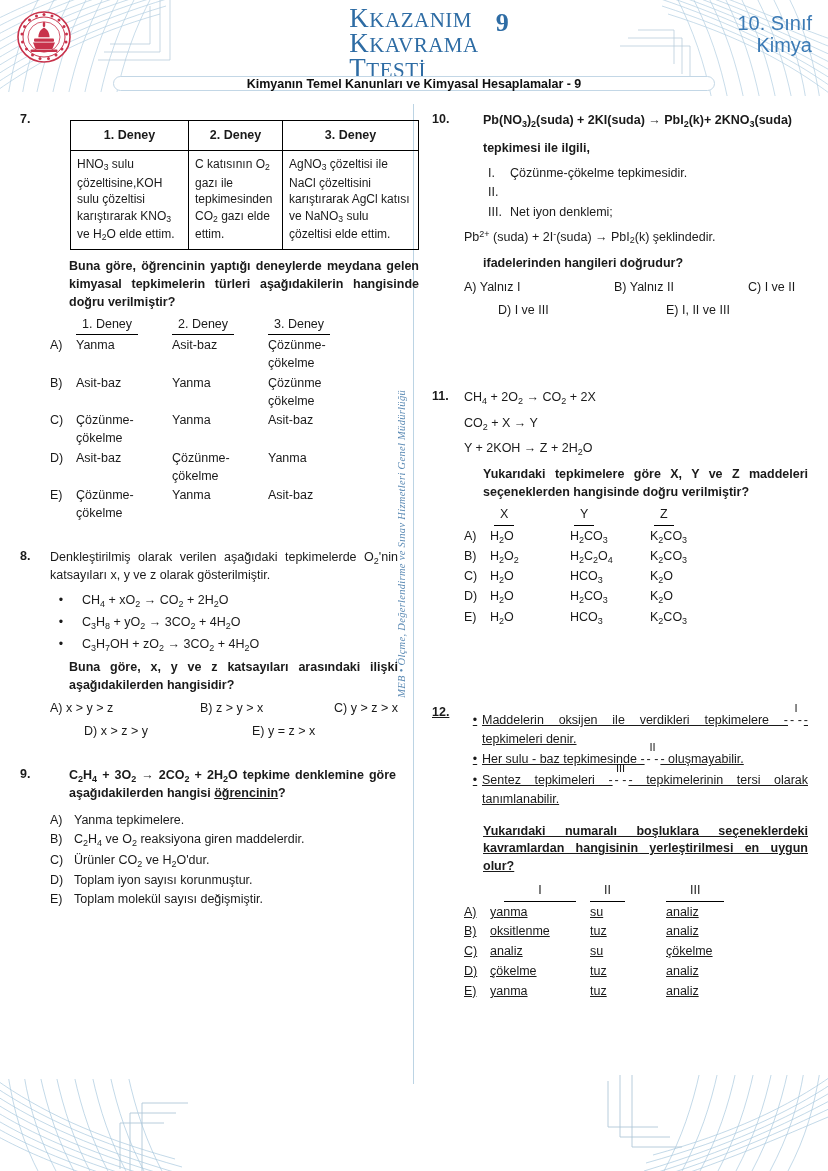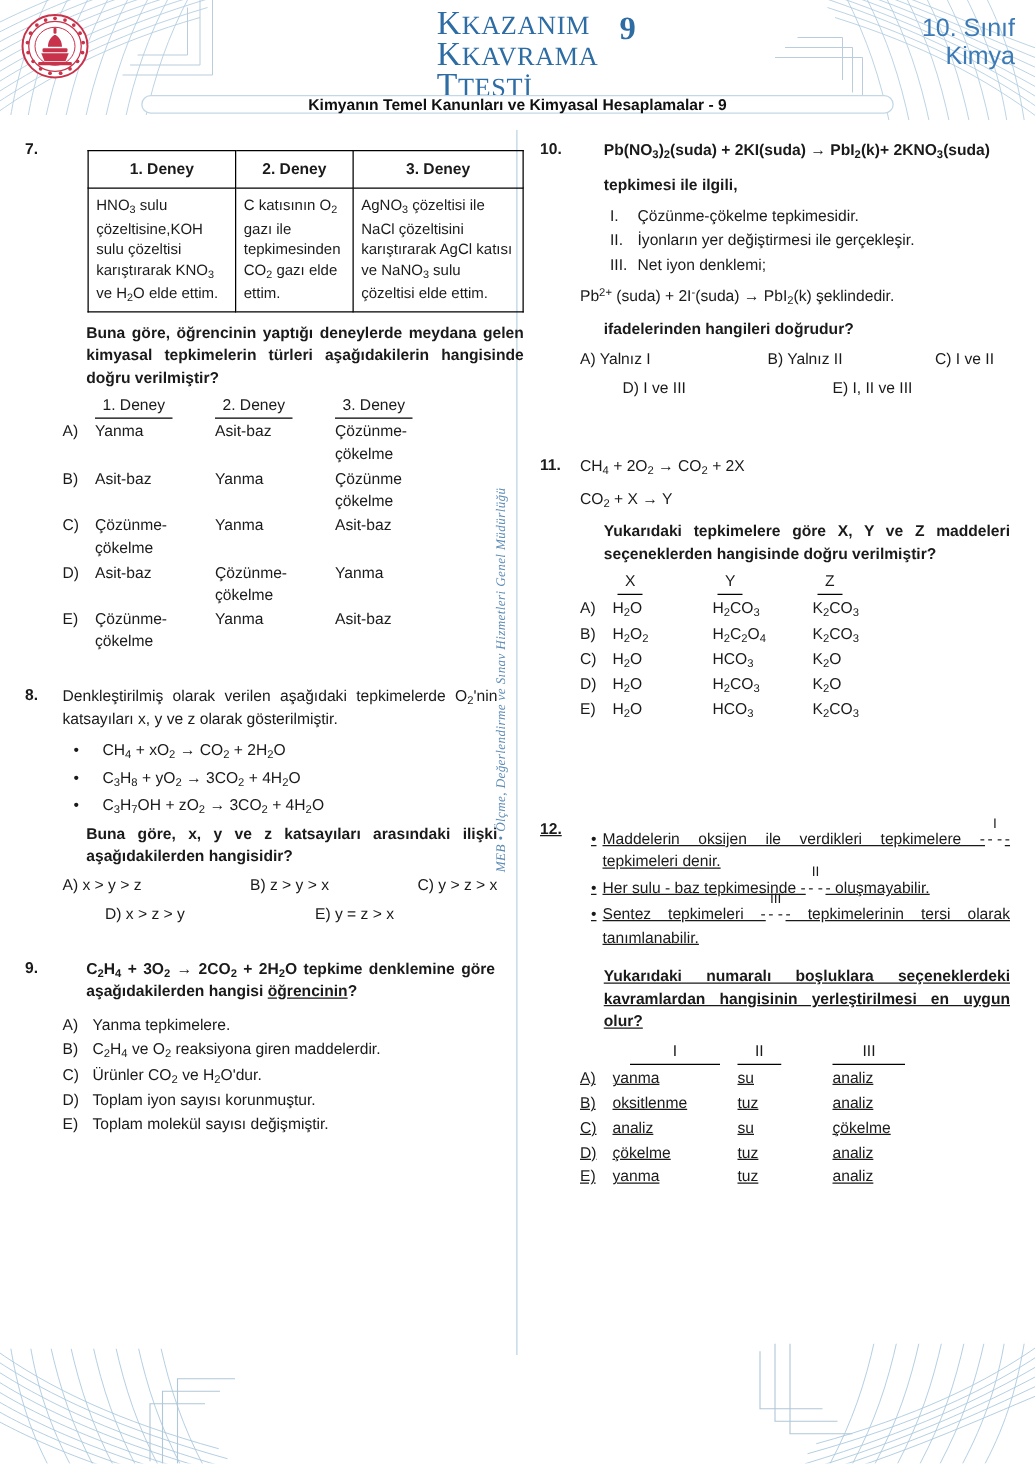--- a/index.html
+++ b/index.html
@@ -440,21 +440,20 @@
         <p class="b">Pb(NO<sub>3</sub>)<sub>2</sub>(suda) + 2KI(suda) → PbI<sub>2</sub>(k)+ 2KNO<sub>3</sub>(suda)</p>
         <p class="b" style="margin-top:10px;">tepkimesi ile ilgili,</p>
 
         <div class="romans">
           <div class="romanrow">
             <div class="rl">I.</div>
             <div>Çözünme-çökelme tepkimesidir.</div>
           </div>
           <div class="romanrow">
             <div class="rl">II.</div>
-            <div>İyonların yer değiştirmesi ile gerçekleşir.</div>
           </div>
           <div class="romanrow">
             <div class="rl">III.</div>
             <div>Net iyon denklemi;</div>
           </div>
         </div>
 
         <p>Pb<sup>2+</sup> (suda) + 2I<sup>-</sup>(suda) → PbI<sub>2</sub>(k) şeklindedir.</p>
         <p class="b" style="margin-top:8px;">ifadelerinden hangileri doğrudur?</p>
 
@@ -463,25 +462,26 @@
           <div class="io-b">B) Yalnız II</div>
           <div class="io-c">C) I ve II</div>
         </div>
         <div class="inlineopts2">
           <div>D) I ve III</div>
           <div>E) I, II ve III</div>
         </div>
       </div>
     </div>
 
-    <div class="q" style="margin-top:46px;">
+    <div class="q" style="margin-top:70px;">
       <div class="qnum" style="width:32px;flex:0 0 32px;">11.</div>
       <div class="qbody">
         <p>CH<sub>4</sub> + 2O<sub>2</sub> → CO<sub>2</sub> + 2X</p>
         <p style="margin-top:7px;">CO<sub>2</sub> + X → Y</p>
+        <p style="margin-top:7px;">Y + 2KOH → Z + 2H<sub>2</sub>O</p>
 
         <p class="b just" style="margin-top:8px;">Yukarıdaki tepkimelere göre X, Y ve Z maddeleri seçeneklerden hangisinde doğru verilmiştir?</p>
 
         <div class="grid3 grid3b">
           <div class="ghead">
             <div class="gl"></div>
             <div class="gc" style="text-align:left;padding-left:4px;"><span class="hline">X</span></div>
             <div class="gc" style="text-align:left;padding-left:4px;"><span class="hline">Y</span></div>
             <div class="gc" style="text-align:left;padding-left:4px;"><span class="hline">Z</span></div>
           </div>

